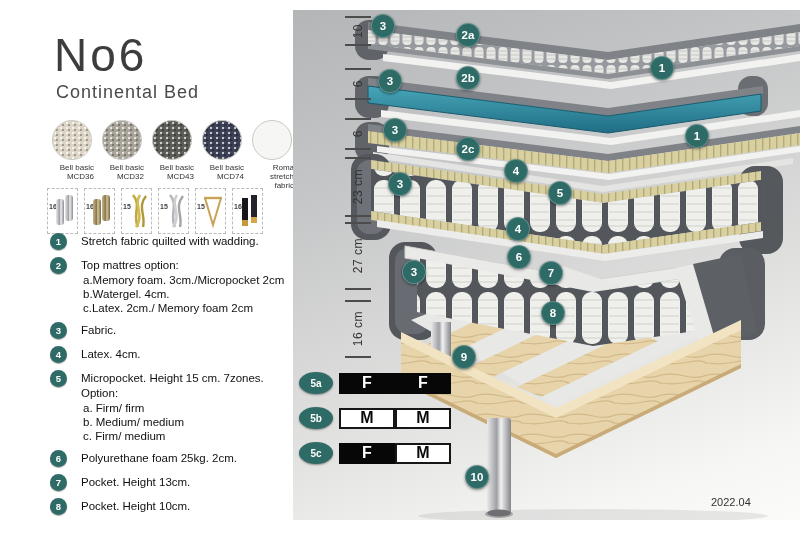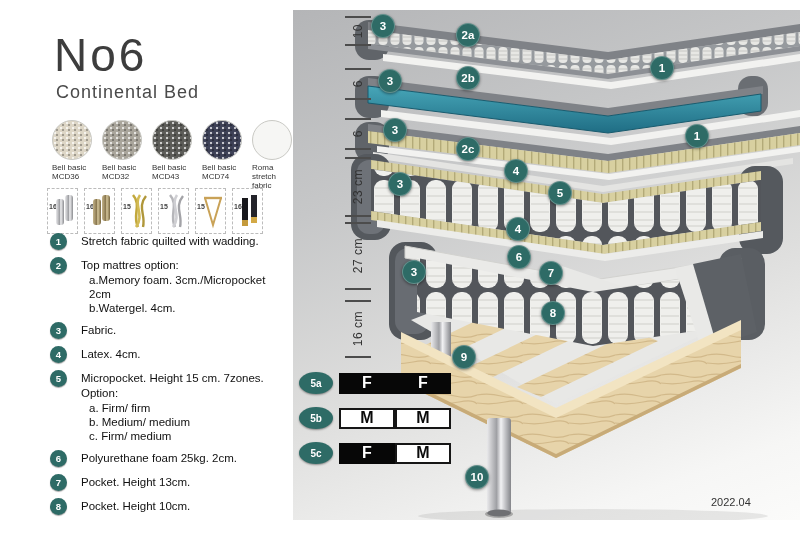--- a/index.html
+++ b/index.html
@@ -5,41 +5,41 @@
   html,body{margin:0;padding:0;}
   body{width:800px;height:533px;background:#ffffff;font-family:"Liberation Sans",sans-serif;position:relative;overflow:hidden;}
   .canvas{position:absolute;inset:0;}
 
   
   .left-panel{position:absolute;left:0;top:0;width:293px;height:469px;background:#fff;}
   .title{position:absolute;left:54px;top:28px;font-size:46px;font-weight:400;letter-spacing:3px;color:#3d3d3d;}
   .subtitle{position:absolute;left:56px;top:82px;font-size:18px;letter-spacing:1px;color:#4a4a4a;}
 
   .swatch-row{position:absolute;left:52px;top:120px;display:flex;gap:8px;}
-  .swatch{width:42px;text-align:left;}
+  .swatch{width:42px;text-align:right;}
   .swatch-circle{width:40px;height:40px;border-radius:50%;border:1px solid #c9c9c4;box-sizing:border-box;
     background-image:
       radial-gradient(circle at 2px 2px, rgba(255,255,255,.7) 1px, transparent 1.6px),
       radial-gradient(circle at 4px 4px, rgba(0,0,0,.28) 1px, transparent 1.6px);
     background-size:6px 5px,6px 5px;}
   .swatch-circle.plain{background-image:none;}
   .swatch-name{margin-top:3px;font-size:8px;line-height:9px;color:#333;}
 
   .legs-row{position:absolute;left:47px;top:188px;display:flex;gap:6px;}
   .leg-box{position:relative;width:31px;height:46px;border:1px dashed #bcbcbc;box-sizing:border-box;}
   .leg-num{position:absolute;left:1px;top:14px;font-size:7px;font-weight:bold;color:#444;}
   .leg-box svg{position:absolute;right:1px;top:4px;}
 
   .legend{position:absolute;left:50px;top:233px;width:238px;}
   .li{display:flex;margin-bottom:7px;}
   .li-num{flex:0 0 17px;height:17px;border-radius:50%;background:#2e6b66;color:#fff;
     font-size:9.5px;font-weight:bold;display:flex;align-items:center;justify-content:center;
     margin-right:14px;box-shadow:0 1px 1px rgba(0,0,0,.35);}
   .li-text{font-size:11.5px;line-height:15px;color:#111;padding-top:1px;}
-  .li-sub{font-size:11.5px;line-height:14px;color:#111;margin-left:8px;}
+  .li-sub{font-size:11.5px;line-height:14px;color:#111;margin-left:2px;}
 
   
   .diagram-panel{position:absolute;left:293px;top:10px;width:507px;height:510px;
     background:linear-gradient(160deg,#b4b5b7 0%,#c6c7c8 30%,#dededd 60%,#f6f6f5 88%,#fbfbfa 100%);}
   .diagram-panel svg{position:absolute;left:0;top:0;}
 
   
   .dim{position:absolute;left:44px;width:42px;display:flex;flex-direction:column;align-items:center;justify-content:space-between;}
   .tick{width:26px;height:2px;background:#4c4c4c;}
   .dim-label{writing-mode:vertical-rl;transform:rotate(180deg);font-size:12px;color:#333;letter-spacing:.5px;}
@@ -164,20 +164,21 @@
         <div>
             <div class="li-text">Stretch fabric quilted with wadding.</div>
           </div>
       </div>
       <div class="li">
         <span class="li-num">2</span>
         <div>
           <div class="li-text">Top mattres option:</div>
           <div class="li-sub">a.Memory foam. 3cm./Micropocket 2cm</div>
           <div class="li-sub">b.Watergel. 4cm.</div>
+          <div class="li-sub">c.Latex. 2cm./ Memory foam 2cm</div>
         </div>
       </div>
       <div class="li">
         <span class="li-num">3</span>
         <div>
             <div class="li-text">Fabric.</div>
           </div>
       </div>
       <div class="li">
         <span class="li-num">4</span>

